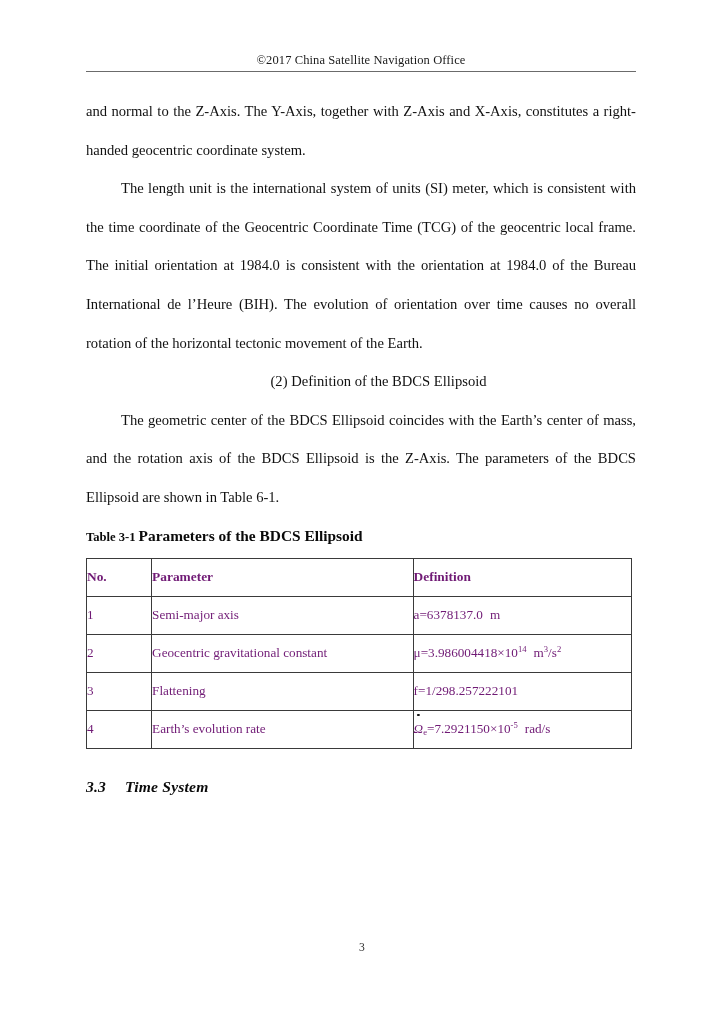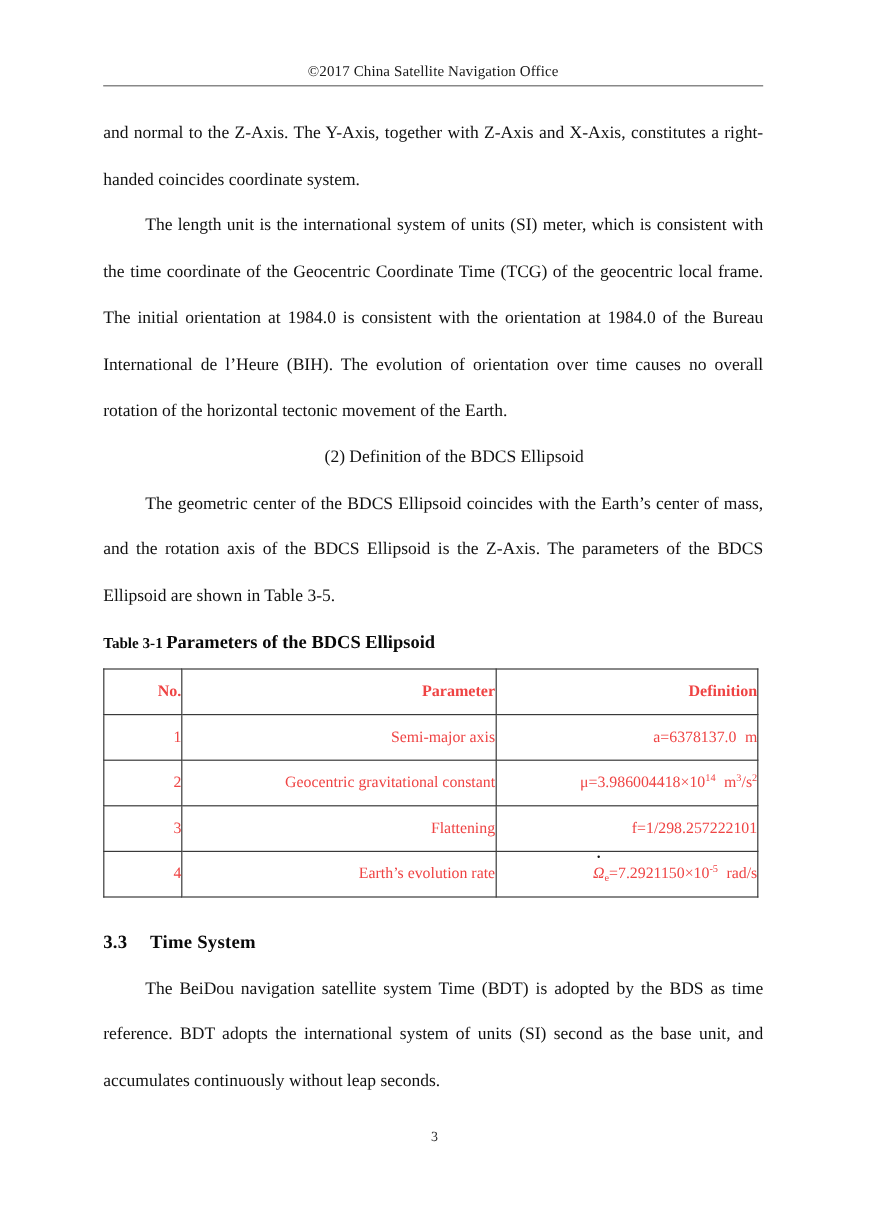--- a/index.html
+++ b/index.html
@@ -99,24 +99,24 @@
     width: 546px;
   }
   table.params {
     border-collapse: collapse;
     width: 546px;
     table-layout: fixed;
     border: 1.7px solid #1a1a1a;
   }
   table.params td, table.params th {
     border: 0.8px solid #3a3a3a;
-    text-align: right;
+    text-align: left;
     vertical-align: middle;
     font-size: 13.2px;
-    color: #ef4444;
+    color: #701a75;
     padding: 0;
     height: 37px;
     font-weight: normal;
   }
   table.params thead th {
     font-weight: bold;
     font-size: 13.4px;
     height: 37px;
   }
   .col-no    { width: 65px; }
@@ -148,20 +148,21 @@
   }
 
   
   h2.section {
     margin: 0;
     padding-top: 29px;
     font-size: 15.6px;
     font-weight: bold;
     color: #0a0a0a;
     letter-spacing: .2px;
+    font-style: italic;
   }
   h2.section .sec-num { padding-right: 19px; }
 
   .after-heading { padding-top: 10px; }
 
   
   .page-number {
     position: absolute;
     left: 0;
     top: 941px;
@@ -176,27 +177,27 @@
 
 <div class="page">
 
   <div class="page-header">
     <span class="hdr-text">©2017 China Satellite Navigation Office</span>
   </div>
   <div class="header-rule"></div>
 
   <div class="content">
 
-    <p class="body noindent">and normal to the Z-Axis. The Y-Axis, together with Z-Axis and X-Axis, constitutes a right-handed coincides coordinate system.</p>
+    <p class="body noindent">and normal to the Z-Axis. The Y-Axis, together with Z-Axis and X-Axis, constitutes a right-handed geocentric coordinate system.</p>
 
     <p class="body indent">The length unit is the international system of units (SI) meter, which is consistent with the time coordinate of the Geocentric Coordinate Time (TCG) of the geocentric local frame. The initial orientation at 1984.0 is consistent with the orientation at 1984.0 of the Bureau International de l’Heure (BIH). The evolution of orientation over time causes no overall rotation of the horizontal tectonic movement of the Earth.</p>
 
     <p class="plain">(2) Definition of the BDCS Ellipsoid</p>
 
-    <p class="body indent">The geometric center of the BDCS Ellipsoid coincides with the Earth’s center of mass, and the rotation axis of the BDCS Ellipsoid is the Z-Axis. The parameters of the BDCS Ellipsoid are shown in Table 3-5.</p>
+    <p class="body indent">The geometric center of the BDCS Ellipsoid coincides with the Earth’s center of mass, and the rotation axis of the BDCS Ellipsoid is the Z-Axis. The parameters of the BDCS Ellipsoid are shown in Table 6-1.</p>
 
     <p class="table-caption">
       <span class="cap-num">Table 3-1</span><span class="cap-title">Parameters of the BDCS Ellipsoid</span>
     </p>
 
     <div class="tbl-wrap">
       <table class="params">
         <colgroup>
           <col class="col-no">
           <col class="col-param">
@@ -231,21 +232,18 @@
             <td class="defcell"><span class="omega-dot"><span class="dot"></span><span>Ω</span></span><sub>e</sub><span>=7.2921150×10</span><sup>-5</sup><span class="gap"></span><span>rad/s</span></td>
           </tr>
         </tbody>
       </table>
     </div>
 
     <h2 class="section">
       <span class="sec-num">3.3</span><span>Time System</span>
     </h2>
 
-    <div class="after-heading">
-      <p class="body indent">The BeiDou navigation satellite system Time (BDT) is adopted by the BDS as time reference. BDT adopts the international system of units (SI) second as the base unit, and accumulates continuously without leap seconds.</p>
-    </div>
 
   </div>
 
   <div class="page-number">3</div>
 
 </div>
 
 </body></html>

